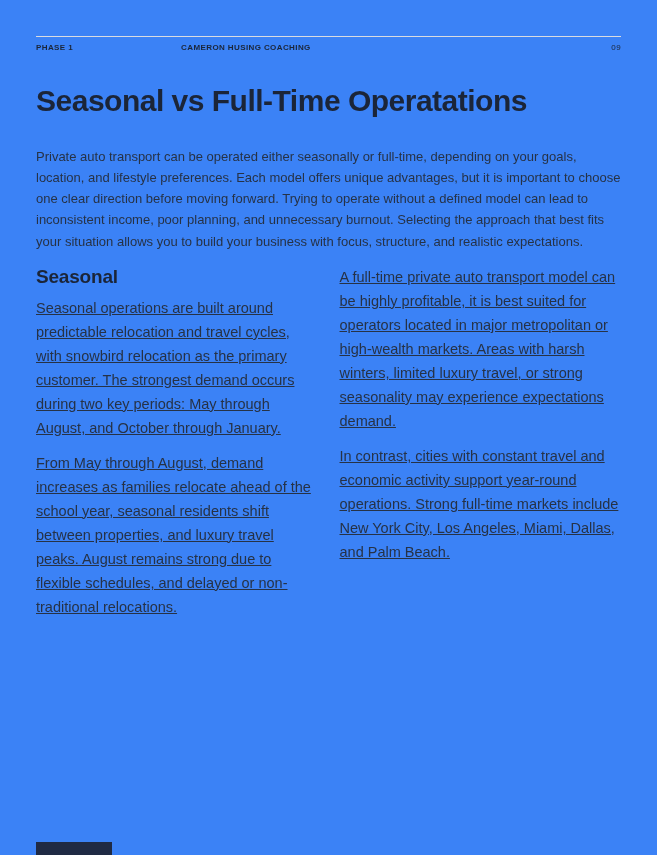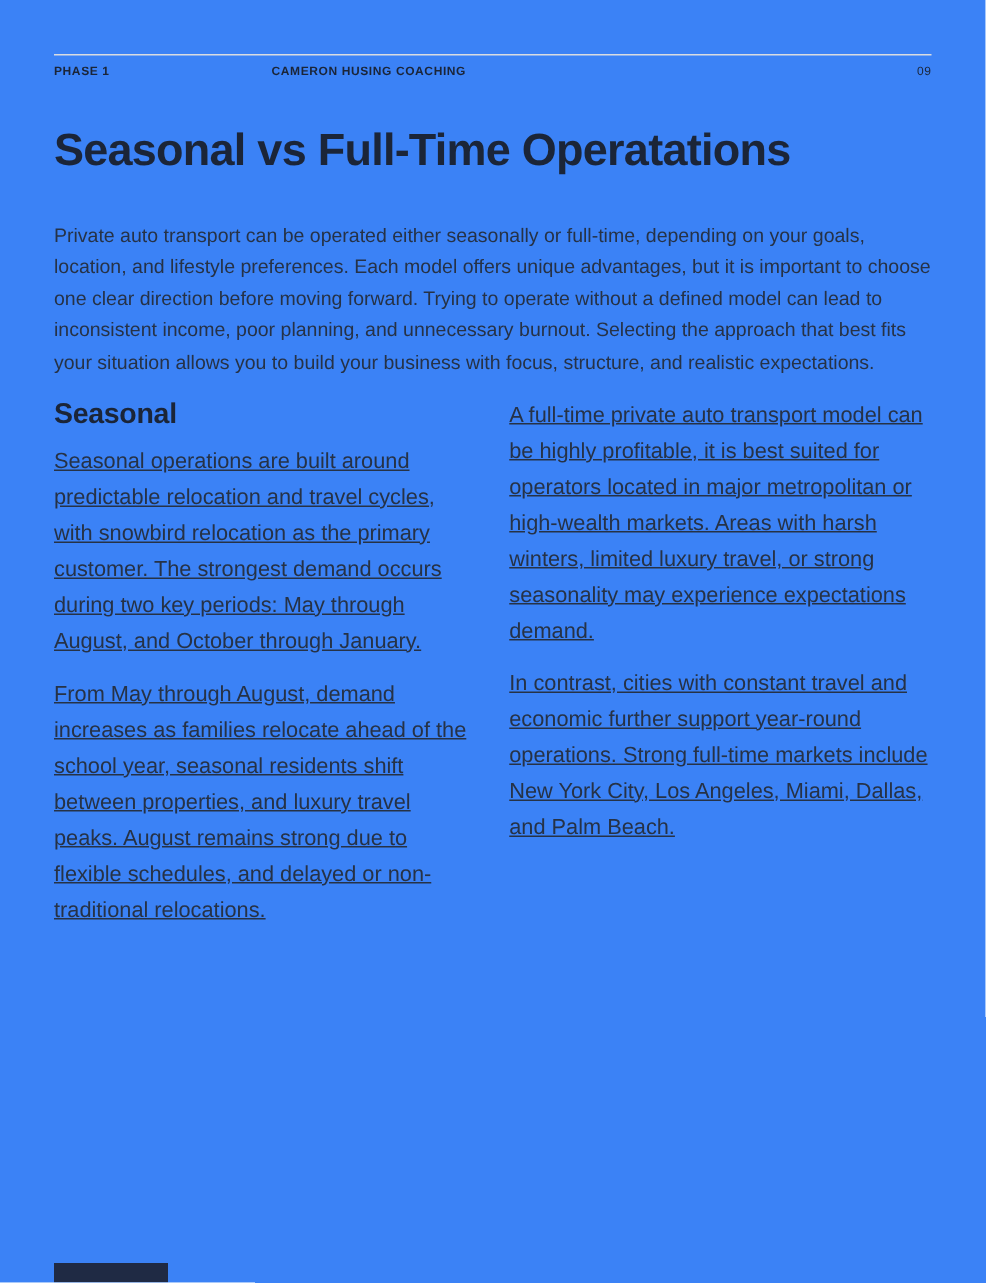--- a/index.html
+++ b/index.html
@@ -106,20 +106,20 @@
   <div class="columns">
 
     <div class="col">
       <h2 class="col-heading">Seasonal</h2>
       <p>Seasonal operations are built around predictable relocation and travel cycles, with snowbird relocation as the primary customer. The strongest demand occurs during two key periods: May through August, and October through January.</p>
       <p>From May through August, demand increases as families relocate ahead of the school year, seasonal residents shift between properties, and luxury travel peaks. August remains strong due to flexible schedules, and delayed or non-traditional relocations.</p>
     </div>
 
     <div class="col">
       <p>A full-time private auto transport model can be highly profitable, it is best suited for operators located in major metropolitan or high-wealth markets. Areas with harsh winters, limited luxury travel, or strong seasonality may experience expectations demand.</p>
-      <p>In contrast, cities with constant travel and economic further support year-round operations. Strong full-time markets include New York City, Los Angeles, Miami, Dallas, and Palm Beach.</p>
+      <p>In contrast, cities with constant travel and economic activity support year-round operations. Strong full-time markets include New York City, Los Angeles, Miami, Dallas, and Palm Beach.</p>
     </div>
 
   </div>
 
   <div class="footer-bar"></div>
 
 </div>
 
 </body></html>

